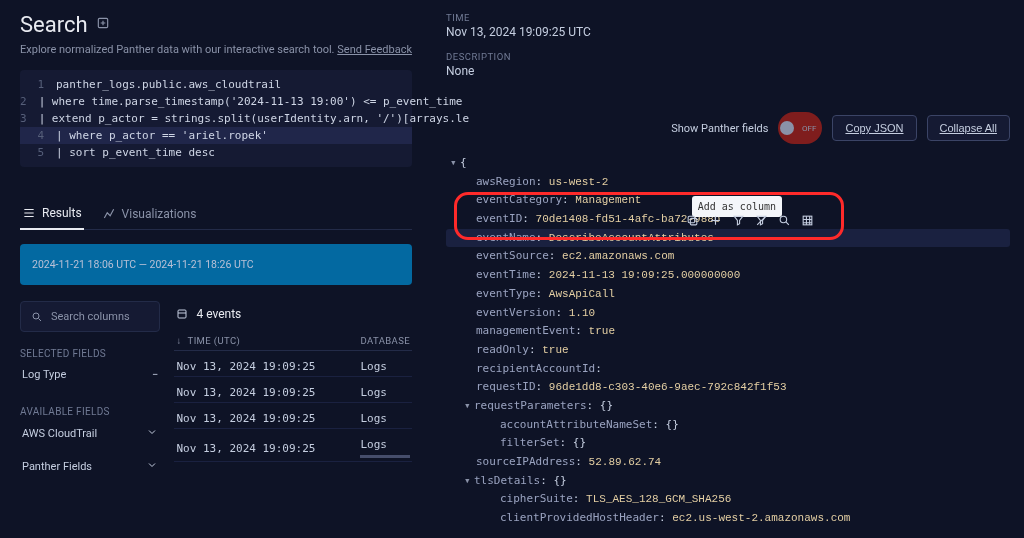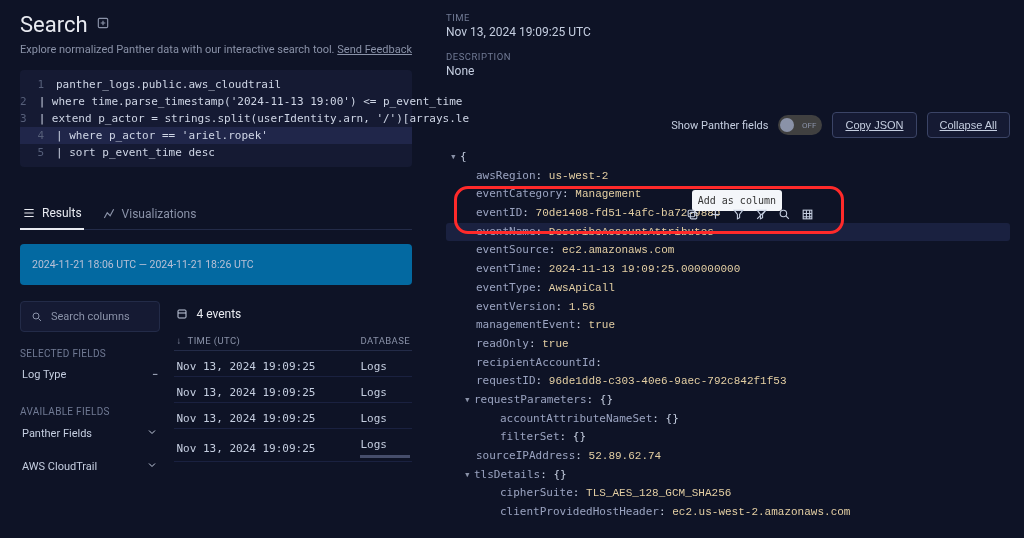--- a/index.html
+++ b/index.html
@@ -86,21 +86,21 @@
     .tbl-row .bar { height: 3px; background: #454d6b; margin-top: 4px; }
     .meta-label { font-size: 9.5px; color: #707a94; letter-spacing: 0.5px; }
     .meta-value { font-size: 12px; color: #c5cee0; margin-top: 2px; }
     .meta-block { margin-bottom: 12px; }
     .actions-row {
       display: flex; align-items: center; gap: 10px; justify-content: flex-end;
       margin-top: 34px;
     }
     .toggle-label { font-size: 11px; color: #c5cee0; }
     .toggle {
-      width: 44px; height: 20px; background: #404040; border-radius: 100px; position: relative;
+      width: 44px; height: 32px; background: #7f1d1d; border-radius: 100px; position: relative;
       display: flex; align-items: center; padding: 0 2px;
     }
     .toggle .knob { width: 14px; height: 14px; background: #8a92a8; border-radius: 50%; }
     .toggle .txt { font-size: 8px; color: #8a92a8; position: absolute; right: 6px; }
     .btn {
       background: #151a33; border: 1px solid #3b4466; color: #c5cee0;
       padding: 6px 12px; border-radius: 4px; font-size: 11px; cursor: pointer; text-decoration: underline;
     }
     .json-view {
       margin-top: 10px; font-size: 11px; line-height: 1.7; position: relative;
@@ -195,27 +195,27 @@
           </svg>
         <span>Search columns</span>
       </div>
       <div class="sidebar-heading">SELECTED FIELDS</div>
       <div class="field-row">
         <span>Log Type</span>
         <span>−</span>
       </div>
       <div class="sidebar-heading">AVAILABLE FIELDS</div>
       <div class="field-row">
-        <span>Panther Fields</span>
+        <span>AWS CloudTrail</span>
         <span class="chev"><svg viewBox="0 0 24 24" fill="none" stroke="currentColor" stroke-width="2">
               <path d="M6 9l6 6 6-6"></path>
             </svg></span>
       </div>
       <div class="field-row">
-        <span>AWS CloudTrail</span>
+        <span>Panther Fields</span>
         <span class="chev"><svg viewBox="0 0 24 24" fill="none" stroke="currentColor" stroke-width="2">
               <path d="M6 9l6 6 6-6"></path>
             </svg></span>
       </div>
     </div>
 
     <div class="content">
       <div class="events-hdr">
         <svg viewBox="0 0 24 24" fill="none" stroke="#c5cee0" stroke-width="2">
             <rect x="4" y="4" width="16" height="16" rx="2"></rect>
@@ -272,21 +272,21 @@
 
   <div class="json-view mono">
     <div class="json-row l0"><span class="caret">▾</span>{</div>
     <div class="json-row"><span class="json-key">awsRegion</span>: <span class="json-val">us-west-2</span></div>
     <div class="json-row"><span class="json-key">eventCategory</span>: <span class="json-val">Management</span></div>
     <div class="json-row"><span class="json-key">eventID</span>: <span class="json-val">70de1408-fd51-4afc-ba72-988b</span></div>
     <div class="json-row row-hl"><span class="json-key">eventName</span>: <span class="json-val">DescribeAccountAttributes</span></div>
     <div class="json-row"><span class="json-key">eventSource</span>: <span class="json-val">ec2.amazonaws.com</span></div>
     <div class="json-row"><span class="json-key">eventTime</span>: <span class="json-val">2024-11-13 19:09:25.000000000</span></div>
     <div class="json-row"><span class="json-key">eventType</span>: <span class="json-val">AwsApiCall</span></div>
-    <div class="json-row"><span class="json-key">eventVersion</span>: <span class="json-val">1.56</span></div>
+    <div class="json-row"><span class="json-key">eventVersion</span>: <span class="json-val">1.10</span></div>
     <div class="json-row"><span class="json-key">managementEvent</span>: <span class="json-val">true</span></div>
     <div class="json-row"><span class="json-key">readOnly</span>: <span class="json-val">true</span></div>
     <div class="json-row"><span class="json-key">recipientAccountId</span>:</div>
     <div class="json-row"><span class="json-key">requestID</span>: <span class="json-val">96de1dd8-c303-40e6-9aec-792c842f1f53</span></div>
     <div class="json-row"><span class="caret">▾</span><span class="json-key">requestParameters</span>: {}</div>
     <div class="json-row l2"><span class="json-key">accountAttributeNameSet</span>: {}</div>
     <div class="json-row l2"><span class="json-key">filterSet</span>: {}</div>
     <div class="json-row"><span class="json-key">sourceIPAddress</span>: <span class="json-val">52.89.62.74</span></div>
     <div class="json-row"><span class="caret">▾</span><span class="json-key">tlsDetails</span>: {}</div>
     <div class="json-row l2"><span class="json-key">cipherSuite</span>: <span class="json-val">TLS_AES_128_GCM_SHA256</span></div>

